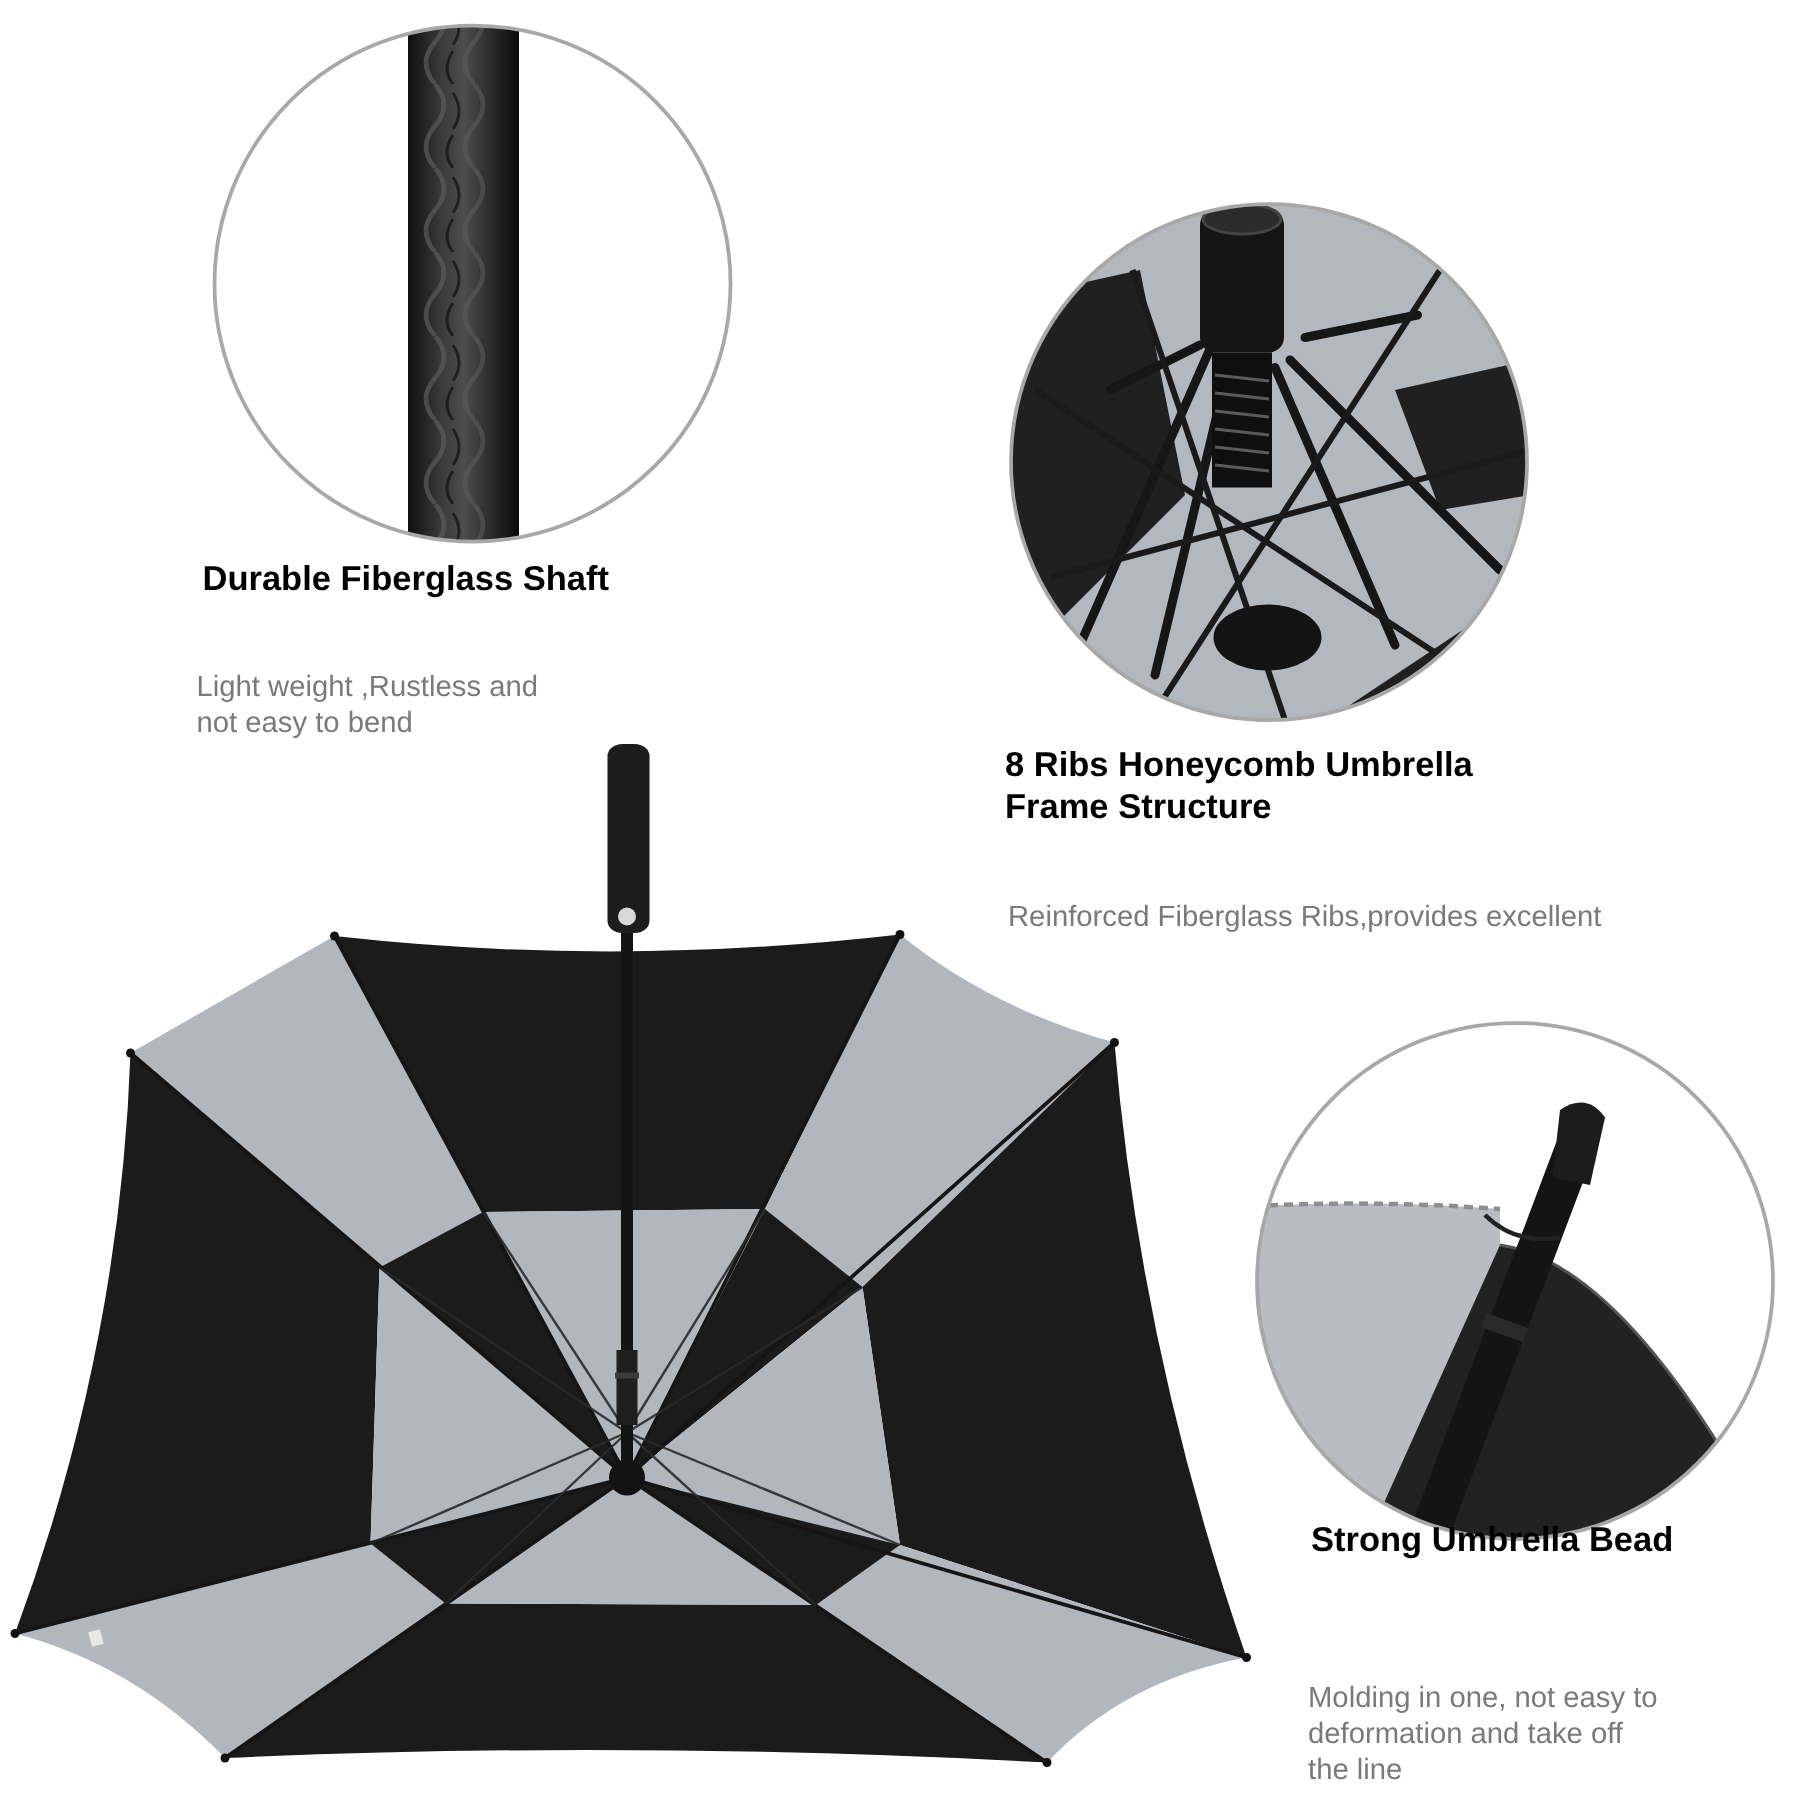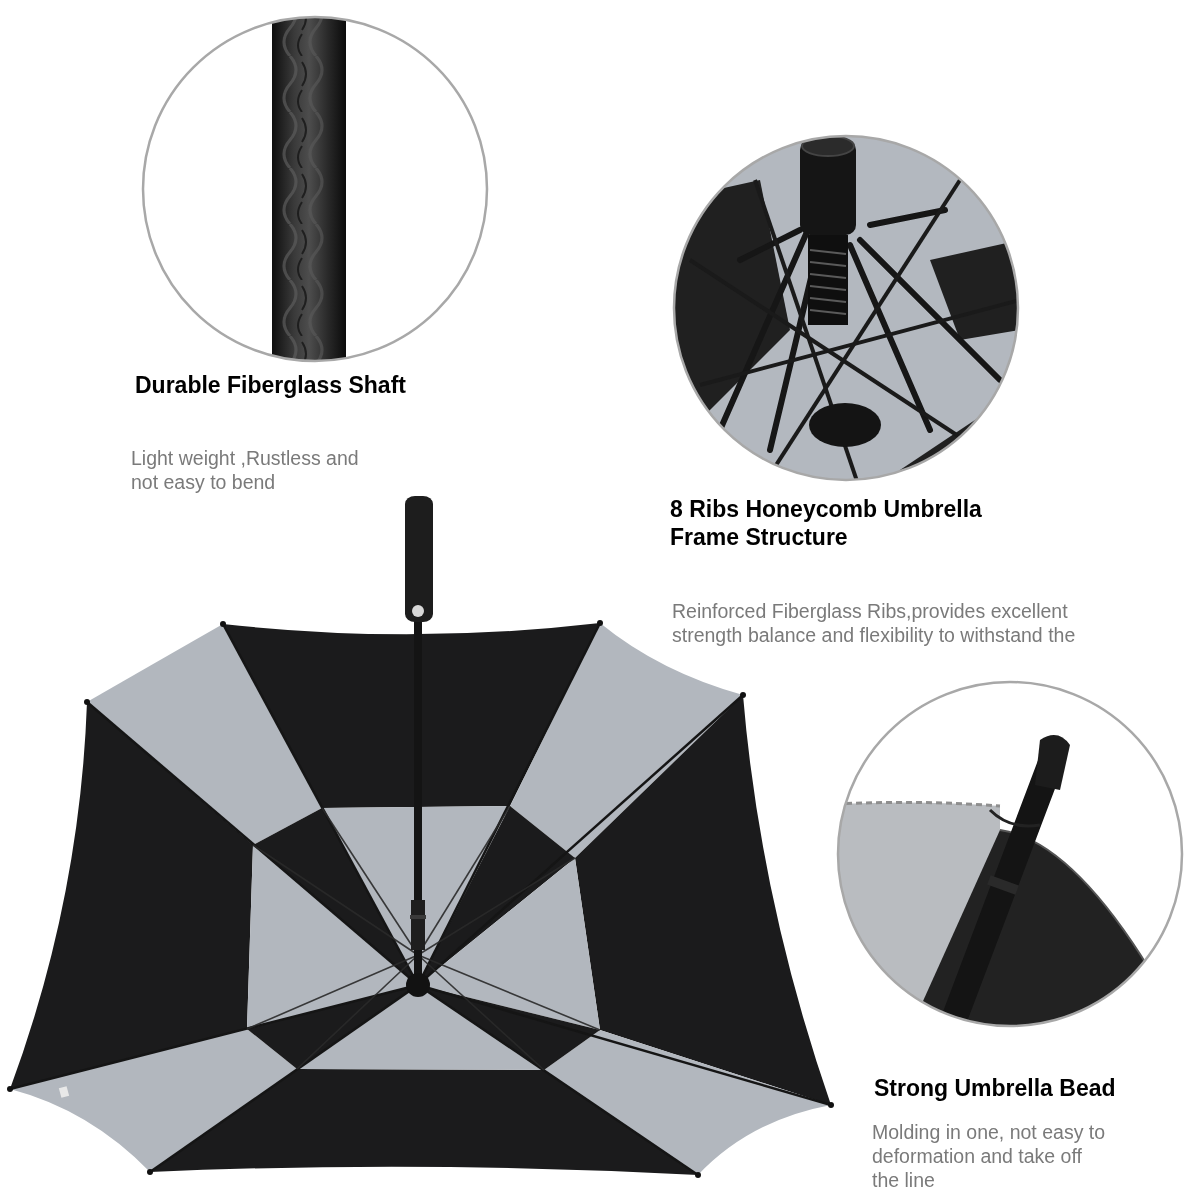--- a/index.html
+++ b/index.html
@@ -182,21 +182,20 @@
   <span class="line">Light weight ,Rustless and</span>
   <span class="line">not easy to bend</span>
 </div>
 
 <div class="title" style="left:658px; top:495px;margin-left:12px;">
   <span class="line">8 Ribs Honeycomb Umbrella</span>
   <span class="line">Frame Structure</span>
 </div>
 <div class="desc" style="left:672px; top:565px;">
   <span class="line">Reinforced Fiberglass Ribs,provides excellent</span>
-  <span class="line">strength balance and flexibility to withstand the</span>
-</div>
-
-<div class="title" style="left:874px; top:1074px;">Strong Umbrella Bead</div>
+</div>
+
+<div class="title" style="left:874px; top:1012px;">Strong Umbrella Bead</div>
 <div class="desc" style="left:872px; top:1086px;">
   <span class="line">Molding in one, not easy to</span>
   <span class="line">deformation and take off</span>
   <span class="line">the line</span>
 </div>
 
 </body></html>

